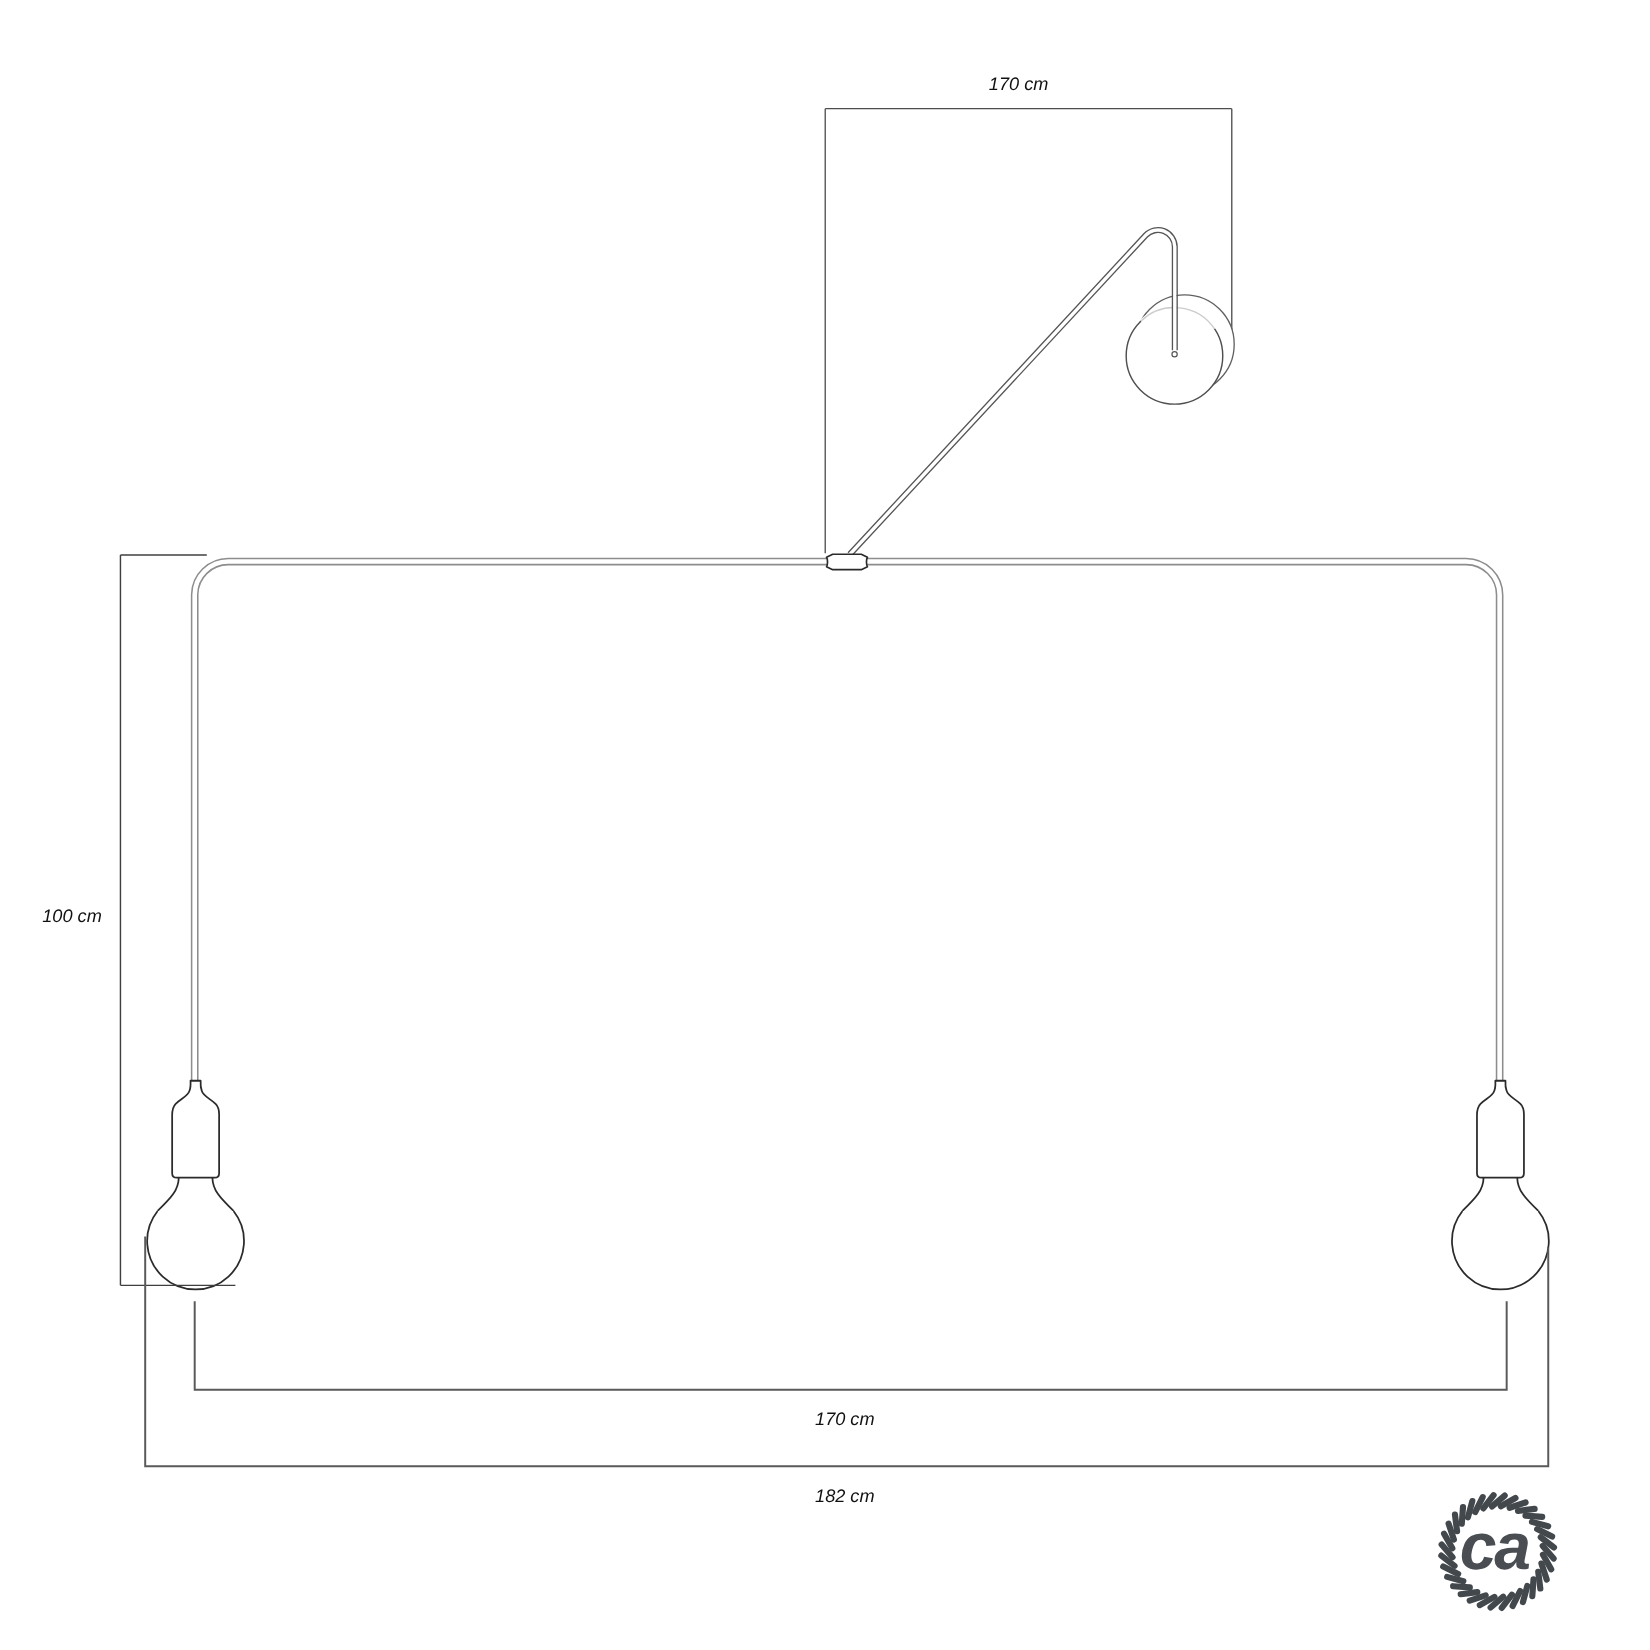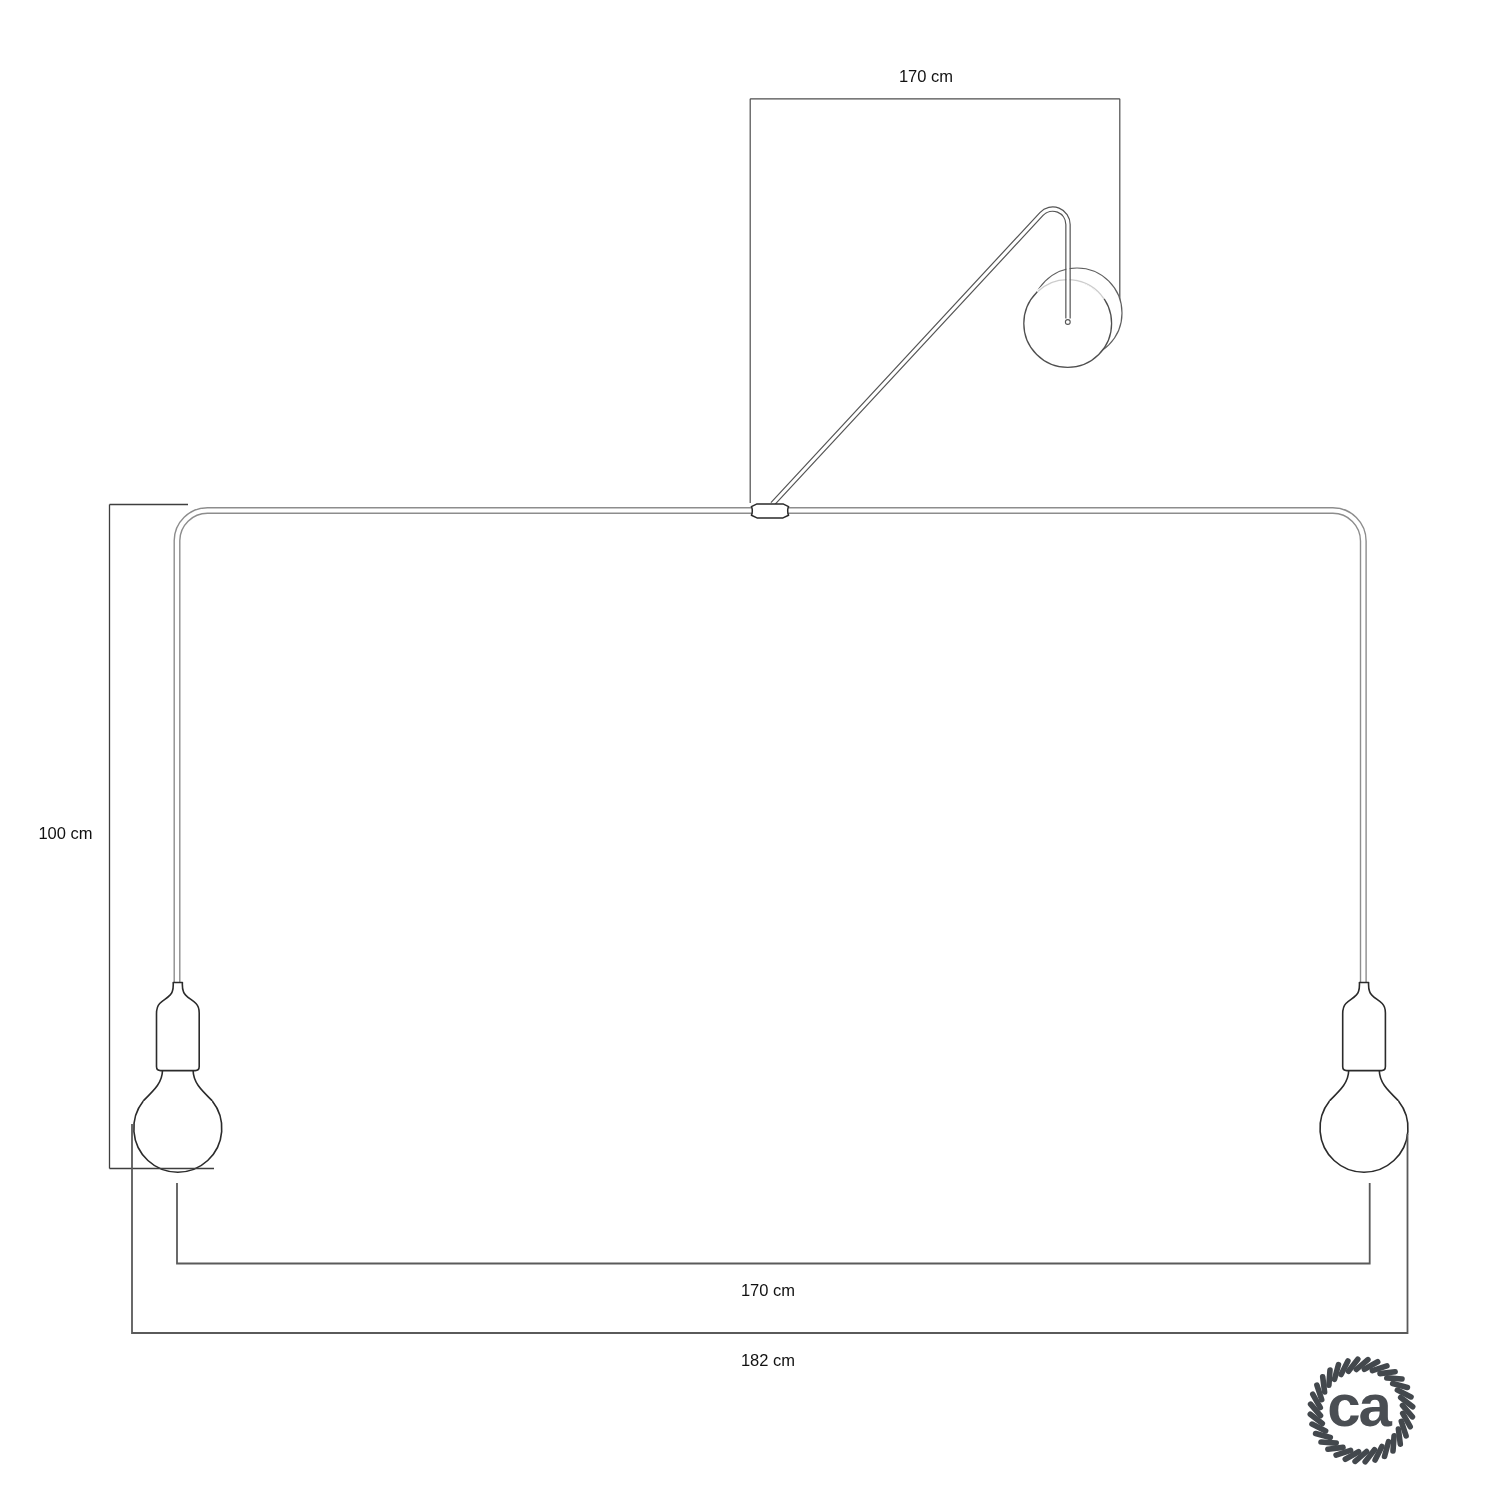--- a/index.html
+++ b/index.html
@@ -1,16 +1,16 @@
 <!DOCTYPE html>
 <html><head>
 <meta charset="utf-8">
 <style>
 html,body{margin:0;padding:0;background:#ffffff;}
-.wrap{width:1192px;height:1500px;position:relative;font-family:"Liberation Sans",sans-serif;}
+.wrap{width:1192px;height:1500px;position:relative;font-family:"Liberation Sans",sans-serif;font-style:italic;}
 text{font-family:"Liberation Sans",sans-serif;}
 </style>
 </head>
 <body>
 <div class="wrap">
 <svg width="1500" height="1500" viewBox="0 0 1500 1500">
 
 <rect x="0" y="0" width="1500" height="1500" fill="#ffffff"></rect>
 
 <g stroke="#4d4d4d" stroke-width="1.2" fill="none">

